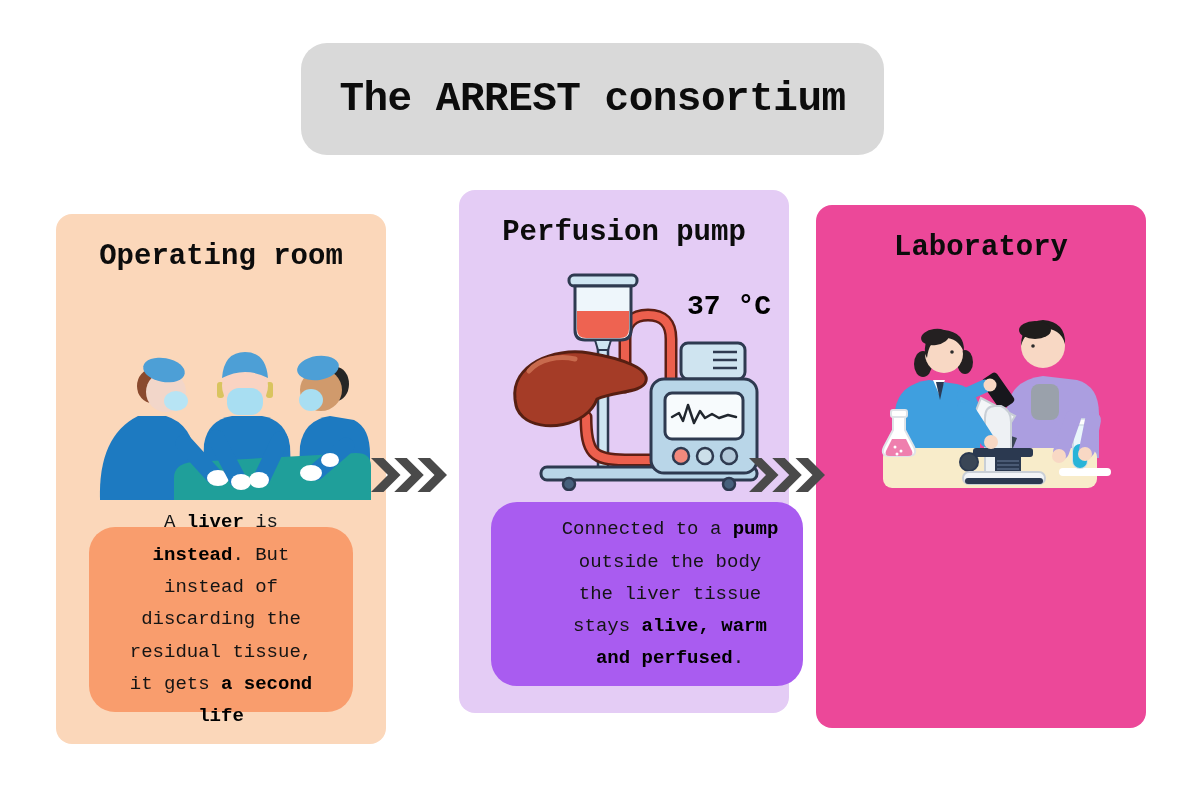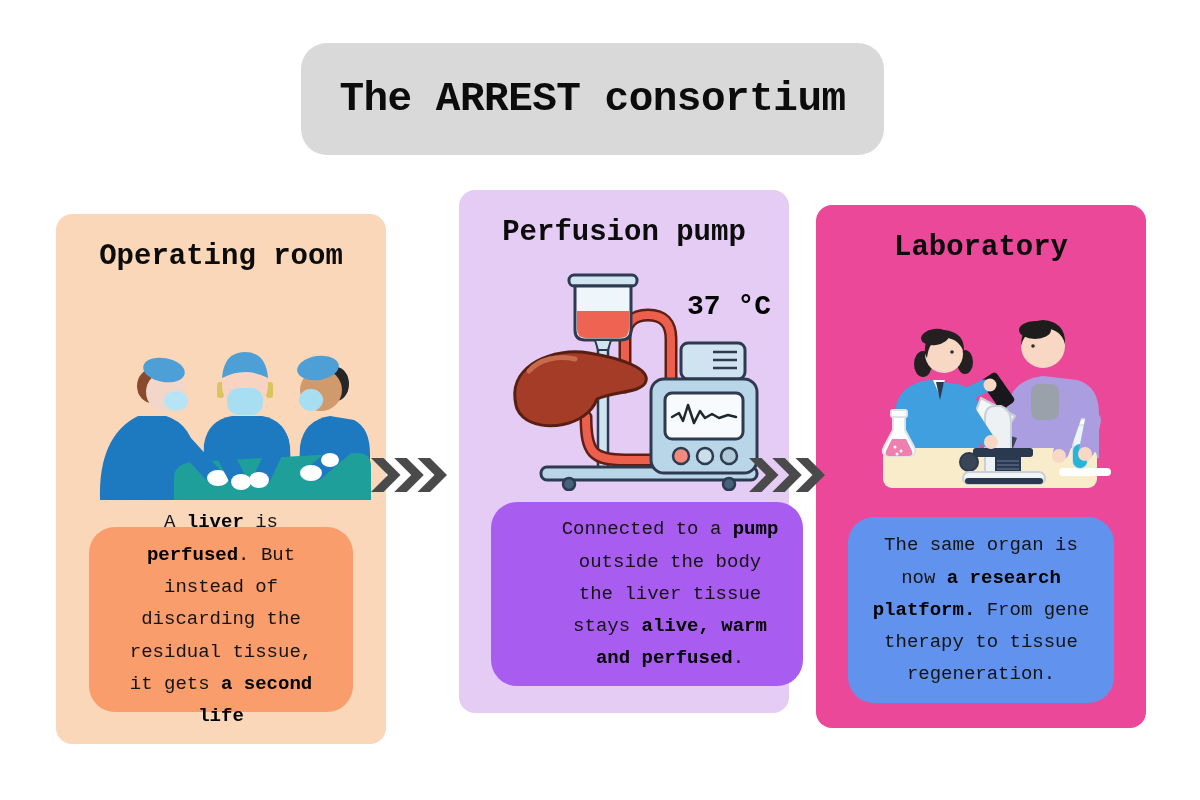--- a/index.html
+++ b/index.html
@@ -85,21 +85,21 @@
       <line x1="150" y1="130" x2="172" y2="172" stroke="#1d7ac1" stroke-width="17" stroke-linecap="round"></line>
       <ellipse cx="175" cy="174" rx="10" ry="8" fill="#ffffff"></ellipse>
       <line x1="214" y1="132" x2="196" y2="170" stroke="#1d7ac1" stroke-width="17" stroke-linecap="round"></line>
       <ellipse cx="193" cy="172" rx="10" ry="8" fill="#ffffff"></ellipse>
       <line x1="280" y1="138" x2="250" y2="164" stroke="#1d7ac1" stroke-width="17" stroke-linecap="round"></line>
       <ellipse cx="245" cy="165" rx="11" ry="8" fill="#ffffff"></ellipse>
       <ellipse cx="264" cy="152" rx="9" ry="7" fill="#ffffff"></ellipse>
     </svg>
 
     <div class="desc-box desc-box-1" style="background-color: rgb(249, 157, 109);">
-      <div class="desc"><span>A </span><b>liver</b><span> is </span><b>perfused</b><span>. But instead of discarding the residual tissue, it gets </span><b>a second life</b></div>
+      <div class="desc"><span>A </span><b>liver</b><span> is </span><b>instead</b><span>. But instead of discarding the residual tissue, it gets </span><b>a second life</b></div>
     </div>
   </div>
 
   <svg class="arrow arrow-1" viewBox="0 0 85 38" aria-hidden="true">
     <path d="M0,0 h14 l19,19 -19,19 H0 l19,-19 Z" fill="#4a4a4a"></path>
     <path d="M26,0 h14 l19,19 -19,19 H26 l19,-19 Z" fill="#4a4a4a"></path>
     <path d="M52,0 h14 l19,19 -19,19 H52 l19,-19 Z" fill="#4a4a4a"></path>
   </svg>
 
   <div class="panel panel-2" style="background-color: rgb(228, 204, 245);">
@@ -203,18 +203,15 @@
       <line x1="130" y1="116" x2="152" y2="150" stroke="#3f9fdf" stroke-width="15" stroke-linecap="round"></line>
       <circle cx="156" cy="152" r="7" fill="#f8d8c4"></circle>
       <line x1="128" y1="106" x2="150" y2="96" stroke="#3f9fdf" stroke-width="13" stroke-linecap="round"></line>
       <circle cx="155" cy="95" r="6.5" fill="#f8d8c4"></circle>
       <line x1="238" y1="128" x2="226" y2="162" stroke="#ab9ee0" stroke-width="16" stroke-linecap="round"></line>
       <circle cx="224" cy="166" r="7" fill="#f8d8c4"></circle>
       <line x1="258" y1="130" x2="252" y2="160" stroke="#ab9ee0" stroke-width="16" stroke-linecap="round"></line>
       <circle cx="250" cy="164" r="7" fill="#f8d8c4"></circle>
     </svg>
 
-    <div class="desc-box desc-box-3" style="background-color: rgb(97, 147, 238);">
-      <div class="desc"><span>The same organ is now </span><b>a research platform.</b><span> From gene therapy to tissue regeneration.</span></div>
-    </div>
   </div>
 
 </div>
 
 </body></html>

